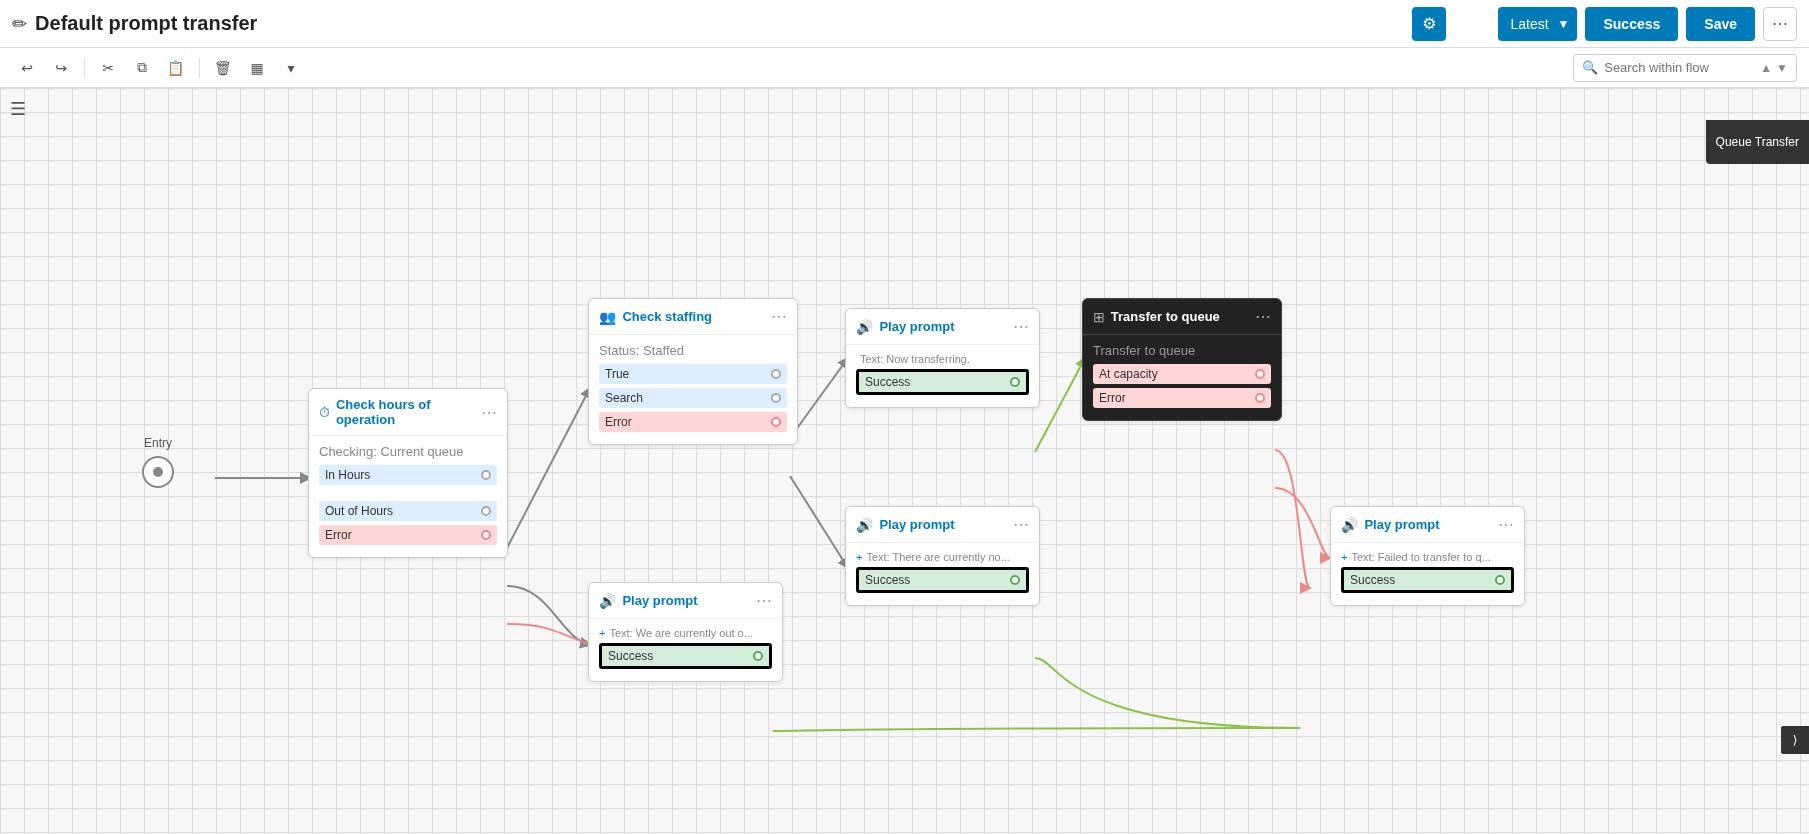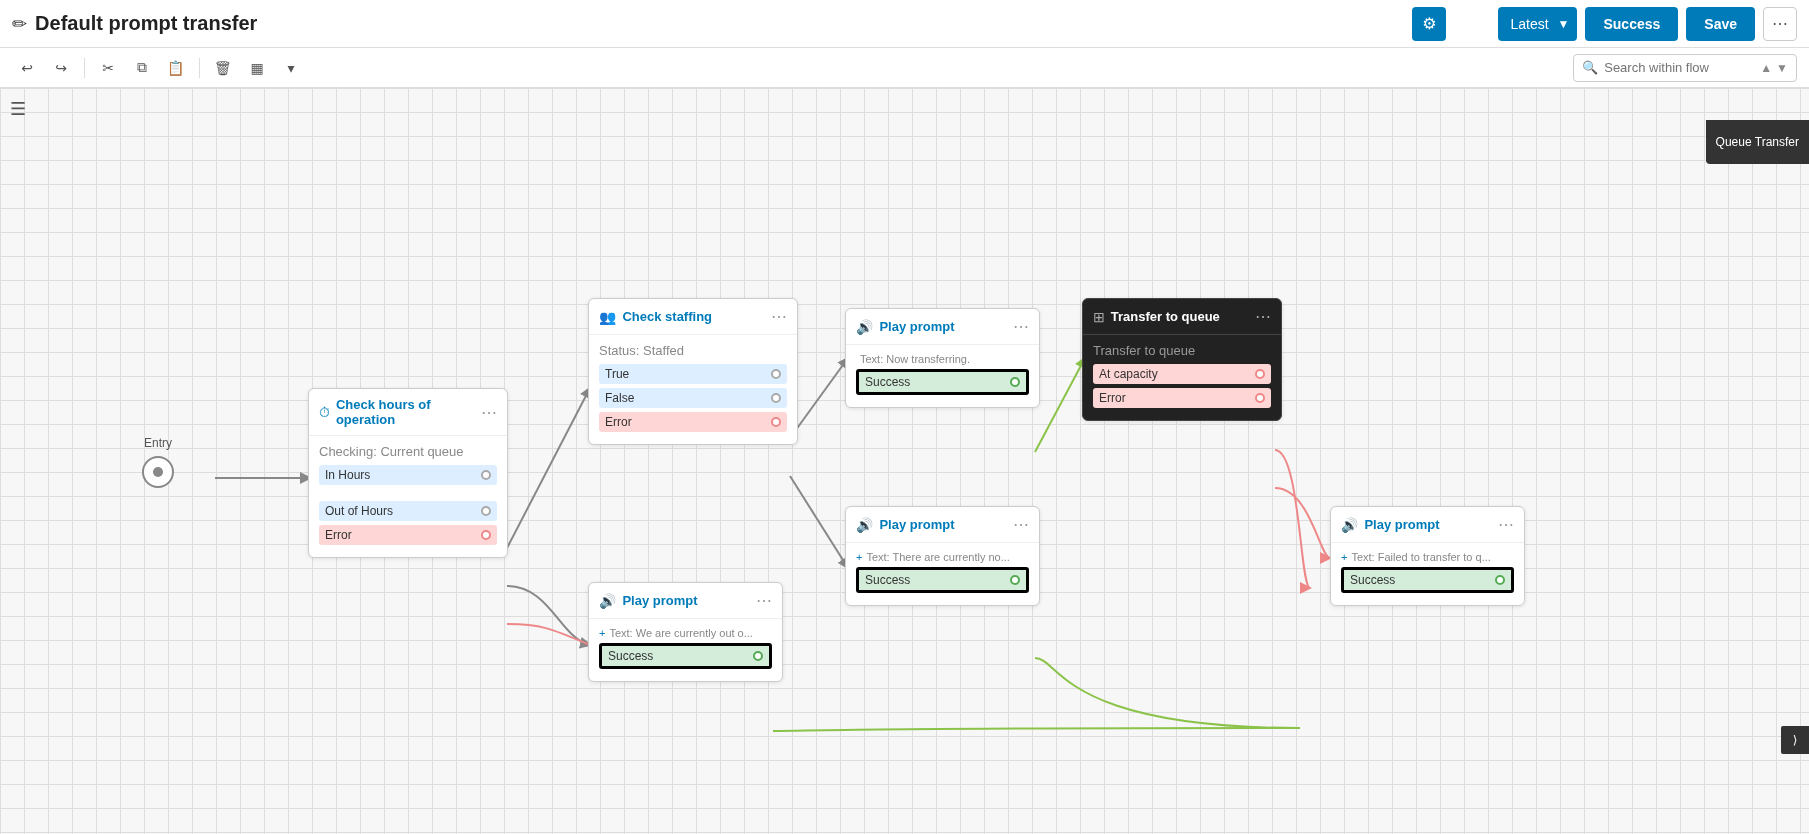--- a/index.html
+++ b/index.html
@@ -441,21 +441,21 @@
       </div>
       <span class="node-menu">⋯</span>
     </div>
     <div class="node-body">
       <div class="node-subtitle">Status: Staffed</div>
       <div class="output-row blue-bg">
         <span>True</span>
         <div class="output-connector"></div>
       </div>
       <div class="output-row blue-bg" style="margin-top:4px">
-        <span>False</span>
+        <span>Search</span>
         <div class="output-connector"></div>
       </div>
       <div class="output-row pink-bg" style="margin-top:4px">
         <span>Error</span>
         <div class="output-connector pink-conn"></div>
       </div>
     </div>
   </div>
 
   <div class="flow-node" style="left: 845px; top: 220px; width: 195px;">

